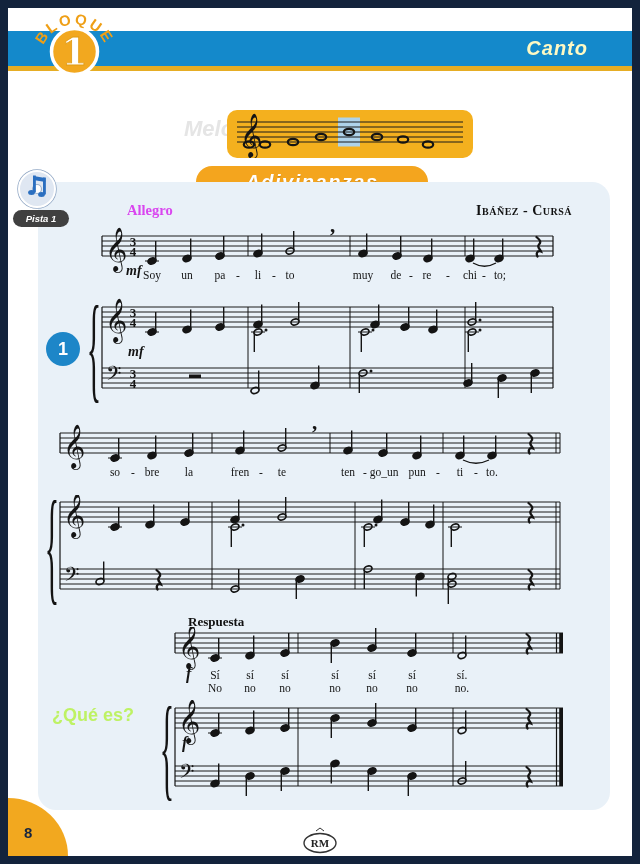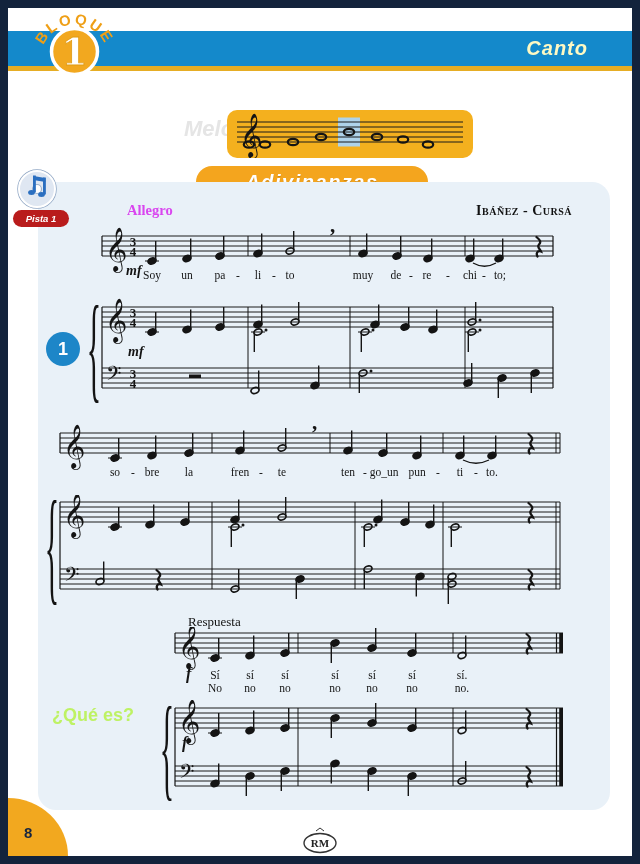--- a/index.html
+++ b/index.html
@@ -16,32 +16,32 @@
          font-family:"Liberation Sans",sans-serif;}
   .badge-1{fill:#ffffff;stroke:#e09a12;stroke-width:0.8;font-family:"DejaVu Serif",serif;
            font-size:38px;font-weight:bold;}
   .melodia{left:140px;top:116px;color:#e5e5e5;font-size:22px;font-weight:bold;font-style:italic;margin-left:44px;}
   .melody-box{left:227px;top:110px;width:246px;height:48px;background:#f4b01e;border-radius:10px;}
   .title-pill{left:196px;top:166px;width:232px;height:33px;background:#f4a51e;border-radius:16px;
               display:flex;align-items:center;justify-content:center;}
   .title-pill span{color:#fff;font-size:20px;font-weight:bold;font-style:italic;letter-spacing:1.5px;
                    text-shadow:0 1px 1px rgba(120,70,0,.35);}
   .panel{left:38px;top:182px;width:572px;height:628px;background:#e9f1f8;border-radius:18px;}
-  .pista{left:13px;top:210px;width:56px;height:17px;background:#b91c1c;border-radius:9px;
+  .pista{left:13px;top:210px;width:56px;height:17px;background:#404040;border-radius:9px;
          display:flex;align-items:center;justify-content:center;}
   .pista span{color:#fff;font-size:9.5px;font-weight:bold;font-style:italic;}
   .allegro{left:127px;top:202px;font-family:"Liberation Serif",serif;font-size:14.5px;
            font-weight:bold;color:#d946ef;}
   .composer{left:420px;top:203px;width:152px;text-align:right;font-family:"Liberation Serif",serif;
             font-size:14px;font-weight:600;color:#111;font-variant:small-caps;letter-spacing:.5px;}
   .num-circle{left:46px;top:332px;width:34px;height:34px;border-radius:50%;background:#1d86c8;
               display:flex;align-items:center;justify-content:center;color:#fff;
               font-size:18px;font-weight:bold;}
   .respuesta{left:188px;top:614px;font-family:"Liberation Serif",serif;font-size:13px;
-             font-weight:normal;color:#111;}
+             font-weight:bold;color:#111;}
   .que-es{left:52px;top:705px;color:#bef264;font-size:18px;font-weight:bold;}
   .corner{left:8px;top:798px;width:60px;height:58px;background:#f2a81f;
           border-radius:0 100% 0 0;}
   .pagenum{left:24px;top:824px;color:#16253f;font-size:15px;font-weight:bold;}
   .sys{position:absolute;left:0;}
 </style>
 </head>
 <body>
 
 <div class="frame">

